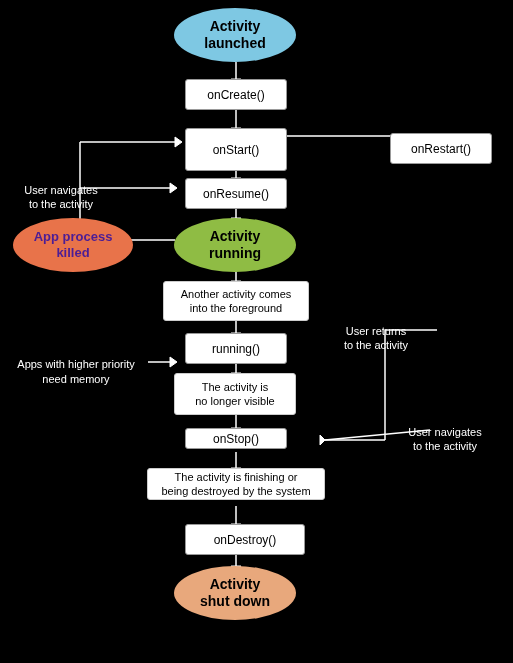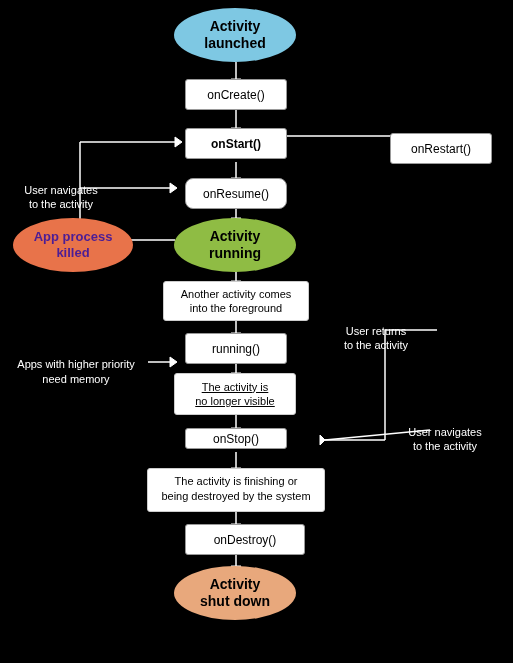--- a/index.html
+++ b/index.html
@@ -136,29 +136,29 @@
 
 <div class="node oval" style="left:174px; top:8px; width:122px; height:54px; background:#7ec8e3; color:#000; font-size:14px; font-weight:bold;">
   <span style="white-space:pre-line;">Activity
 launched</span>
 </div>
 
 <div class="node rect" style="left:185px; top:79px; width:102px; height:31px;">
   <span>onCreate()</span>
 </div>
 
-<div class="node rect" style="left:185px; top:128px; width:102px; height:31px;font-weight:bold;">
+<div class="node rect" style="left:185px; top:128px; width:102px; height:43px;">
   <span>onStart()</span>
 </div>
 
 <div class="node rect" style="left:390px; top:133px; width:102px; height:31px;">
   <span>onRestart()</span>
 </div>
 
-<div class="node rect" style="left:185px; top:178px; width:102px; height:31px;border-radius:8px;">
+<div class="node rect" style="left:185px; top:178px; width:102px; height:31px;">
   <span>onResume()</span>
 </div>
 
 <div class="node label" style="left:2px; top:178px; width:118px; height:38px; font-size:11px;">
   <span>User navigates<br>to the activity</span>
 </div>
 
 <div class="node oval" style="left:13px; top:218px; width:120px; height:54px; background:#e8734a; color:#4c1d95; font-size:13px; font-weight:bold;">
   <span style="white-space:pre-line;">App process
 killed</span>
@@ -178,33 +178,33 @@
 </div>
 
 <div class="node label" style="left:326px; top:316px; width:100px; height:44px; font-size:11px;">
   <span>User returns<br>to the activity</span>
 </div>
 
 <div class="node rect" style="left:185px; top:333px; width:102px; height:31px;">
   <span>running()</span>
 </div>
 
-<div class="node text-box" style="left:174px; top:373px; width:122px; height:42px; padding:20px; font-size:11px;text-decoration:underline;">
+<div class="node text-box" style="left:174px; top:373px; width:122px; height:42px; padding:20px; font-size:11px;">
   <span>The activity is<br>no longer visible</span>
 </div>
 
 <div class="node label" style="left:390px; top:420px; width:110px; height:38px; font-size:11px;">
   <span>User navigates<br>to the activity</span>
 </div>
 
 <div class="node rect" style="left:185px; top:428px; width:102px; height:21px;">
   <span>onStop()</span>
 </div>
 
-<div class="node text-box" style="left:147px; top:468px; width:178px; height:44px; padding:8px; font-size:11px;align-items:flex-end;">
+<div class="node text-box" style="left:147px; top:468px; width:178px; height:32px; padding:8px; font-size:11px;">
   <span>The activity is finishing or<br>being destroyed by the system</span>
 </div>
 
 <div class="node rect" style="left:185px; top:524px; width:120px; height:31px;">
   <span>onDestroy()</span>
 </div>
 
 <div class="node oval" style="left:174px; top:566px; width:122px; height:54px; background:#e8a87c; color:#000; font-size:14px; font-weight:bold;">
   <span style="white-space:pre-line;">Activity
 shut down</span>

